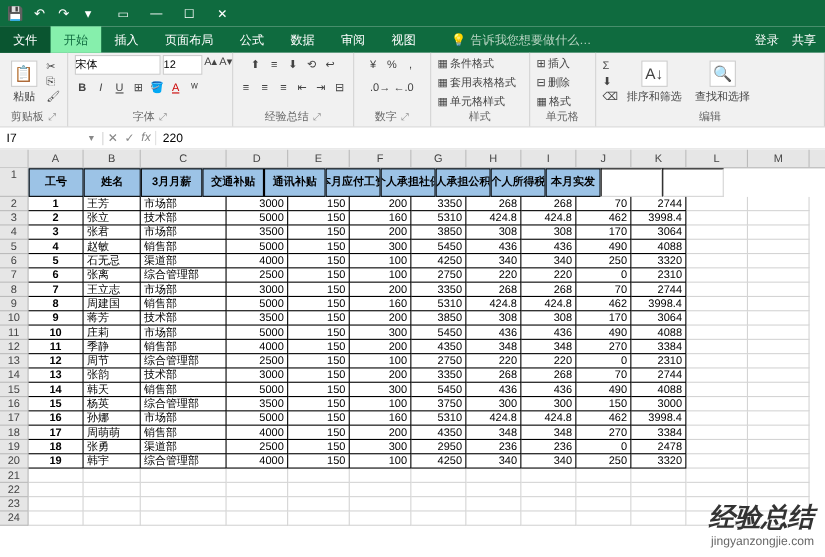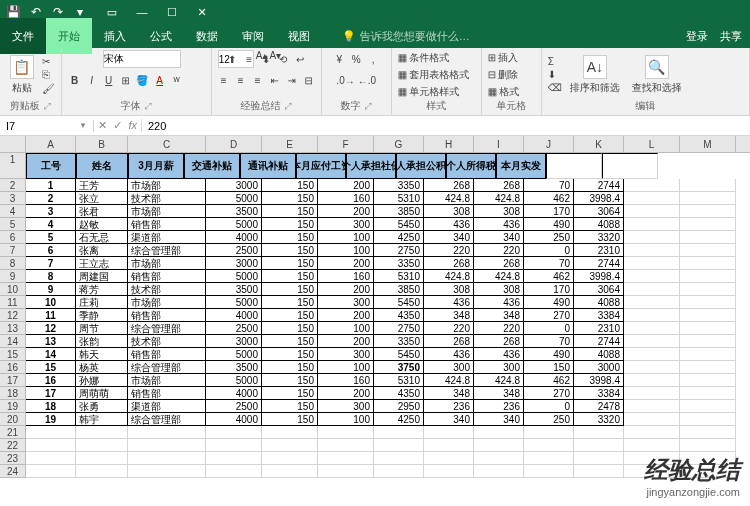--- a/index.html
+++ b/index.html
@@ -6,37 +6,37 @@
 body { background: #fff; width: 750px; height: 506px; overflow: hidden; position: relative; }
 
 .titlebar { background: #0f6b3f; height: 24px; display: flex; align-items: center; color: #fff; font-size: 11px; }
 .titlebar .qat { display: flex; align-items: center; gap: 2px; padding: 0 4px; }
 .titlebar .qicon { width: 20px; height: 20px; display: flex; align-items: center; justify-content: center; font-size: 12px; }
 .titlebar .title { flex: 1; text-align: center; }
 .titlebar .winctl { display: flex; gap: 2px; padding: 0 4px; }
 .titlebar .winctl span { width: 28px; text-align: center; }
 
 .ribbon-tabs { background: #0f6b3f; height: 24px; display: flex; align-items: center; font-size: 11px; }
-.ribbon-tabs .tab { padding: 0 12px; height: 36px; display: flex; align-items: center; color: #fff; cursor: pointer; }
+.ribbon-tabs .tab { padding: 0 12px; height: 24px; display: flex; align-items: center; color: #fff; cursor: pointer; }
 .ribbon-tabs .tab.active { background: #86efac; color: #0f6b3f; }
 .ribbon-tabs .file-tab { background: #0a5530; color: #fff; }
 .ribbon-tabs .tell-me { color: #b8d4c2; margin-left: 20px; display: flex; align-items: center; gap: 4px; }
 .ribbon-tabs .right { margin-left: auto; display: flex; align-items: center; color: #fff; padding-right: 8px; gap: 12px; }
 
 .ribbon { background: #f1f1f1; height: 68px; border-bottom: 1px solid #d4d4d4; display: flex; font-size: 10px; color: #444; }
 .ribbon .group { border-right: 1px solid #d4d4d4; padding: 2px 6px; display: flex; flex-direction: column; }
 .ribbon .group-content { flex: 1; display: flex; align-items: center; gap: 4px; }
 .ribbon .group-label { text-align: center; font-size: 10px; color: #666; height: 14px; display: flex; justify-content: center; align-items: center; gap: 4px; }
 .ribbon .group-label .launcher { font-size: 9px; color: #888; }
 .rbtn-lg { display: flex; flex-direction: column; align-items: center; gap: 2px; padding: 2px 4px; }
 .rbtn-lg .ricon { width: 24px; height: 24px; background: #fff; border: 1px solid #ccc; display: flex; align-items: center; justify-content: center; font-size: 14px; }
 .rbtn-col { display: flex; flex-direction: column; gap: 2px; }
 .rbtn-sm { display: flex; align-items: center; gap: 2px; font-size: 10px; height: 15px; }
 .font-sel { display: flex; gap: 2px; }
-.font-sel select, .font-sel input { font-size: 10px; height: 18px; border: 1px solid #ccc; background: #fff; margin-left: 35px; }
+.font-sel select, .font-sel input { font-size: 10px; height: 18px; border: 1px solid #ccc; background: #fff; }
 .font-name { width: 78px; }
 .font-size { width: 36px; }
 .fmtrow { display: flex; gap: 3px; align-items: center; height: 18px; }
 .fmtrow span { min-width: 14px; text-align: center; }
 
 .formula-bar { height: 20px; border-bottom: 1px solid #d4d4d4; display: flex; align-items: center; font-size: 11px; background: #fff; }
 .name-box { width: 94px; border-right: 1px solid #d4d4d4; padding: 0 6px; display: flex; align-items: center; justify-content: space-between; }
 .name-box .dd { color: #888; font-size: 8px; }
 .fx-btns { display: flex; padding: 0 4px; gap: 6px; color: #888; border-right: 1px solid #e0e0e0; }
 .fx-input { flex: 1; padding: 0 6px; }
@@ -77,20 +77,21 @@
     <span>—</span>
     <span>☐</span>
     <span>✕</span>
   </div>
 </div>
 
 <div class="ribbon-tabs">
   <div class="tab file-tab">文件</div>
   <div class="tab active">开始</div>
   <div class="tab">插入</div>
+  <div class="tab">页面布局</div>
   <div class="tab">公式</div>
   <div class="tab">数据</div>
   <div class="tab">审阅</div>
   <div class="tab">视图</div>
   <div class="tell-me">
       <span>💡</span>
       <span>告诉我您想要做什么…</span>
     </div>
   <div class="right">
     <span>登录</span>
@@ -519,21 +520,21 @@
           <div class="cell" style="width: 56px; border-right: 1px solid rgb(212, 212, 212); border-bottom: 1px solid rgb(212, 212, 212);"></div>
           <div class="cell" style="width: 56px; border-right: 1px solid rgb(212, 212, 212); border-bottom: 1px solid rgb(212, 212, 212);"></div>
         </div>
         <div class="row data-row">
           <div class="cell ctr" style="width: 50px;">15</div>
           <div class="cell" style="width: 52px;">杨英</div>
           <div class="cell" style="width: 78px;">综合管理部</div>
           <div class="cell num" style="width: 56px;">3500</div>
           <div class="cell num" style="width: 56px;">150</div>
           <div class="cell num" style="width: 56px;">100</div>
-          <div class="cell num" style="width: 50px; font-weight: bold;">3750</div>
+          <div class="cell num" style="width: 50px;">3750</div>
           <div class="cell num" style="width: 50px;">300</div>
           <div class="cell num" style="width: 50px;">300</div>
           <div class="cell num" style="width: 50px;">150</div>
           <div class="cell num" style="width: 50px;">3000</div>
           <div class="cell" style="width: 56px; border-right: 1px solid rgb(212, 212, 212); border-bottom: 1px solid rgb(212, 212, 212);"></div>
           <div class="cell" style="width: 56px; border-right: 1px solid rgb(212, 212, 212); border-bottom: 1px solid rgb(212, 212, 212);"></div>
         </div>
         <div class="row data-row">
           <div class="cell ctr" style="width: 50px;">16</div>
           <div class="cell" style="width: 52px;">孙娜</div>

